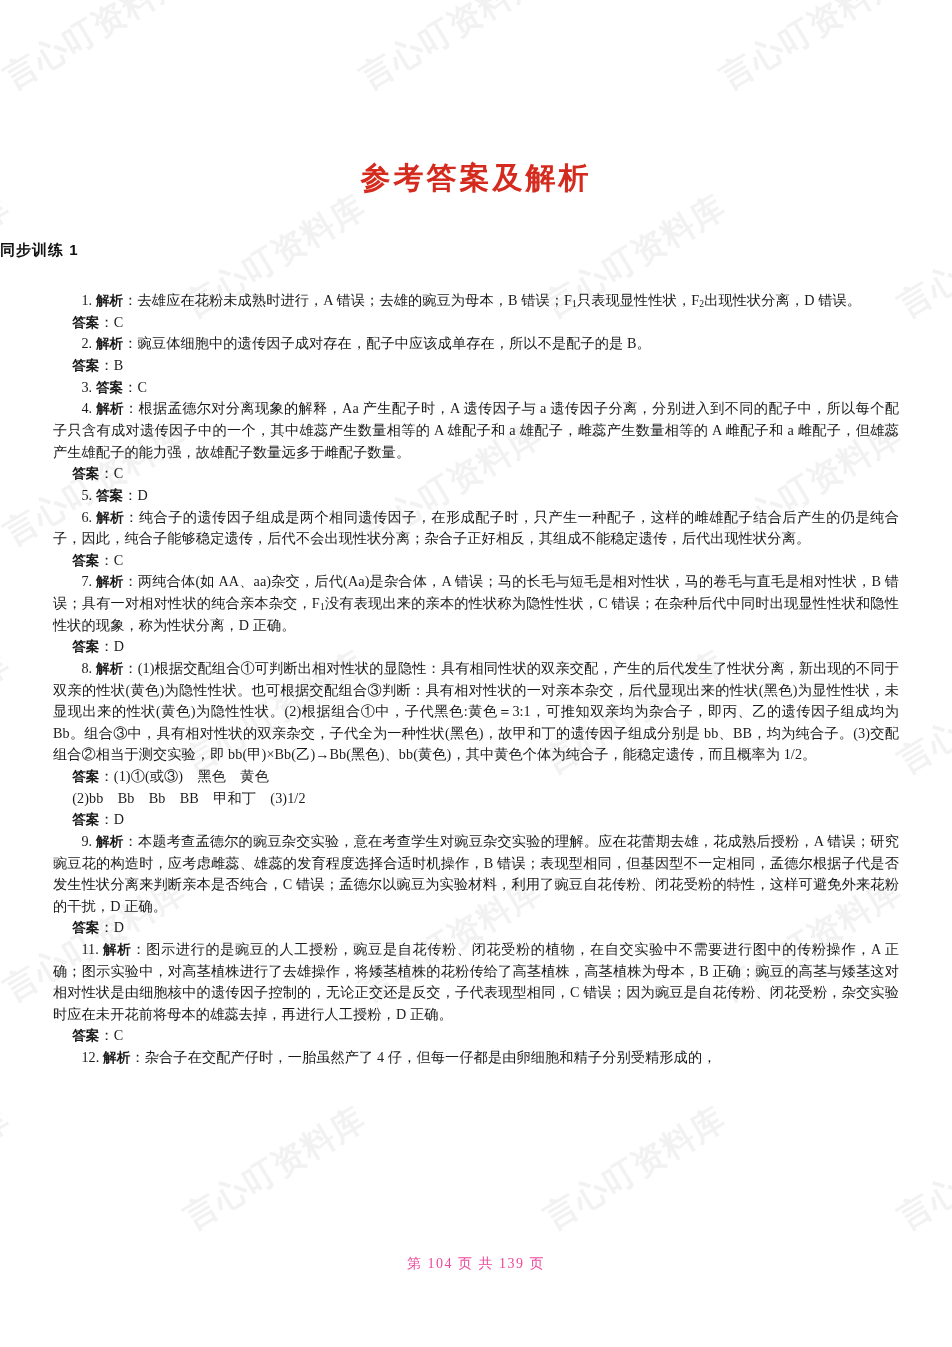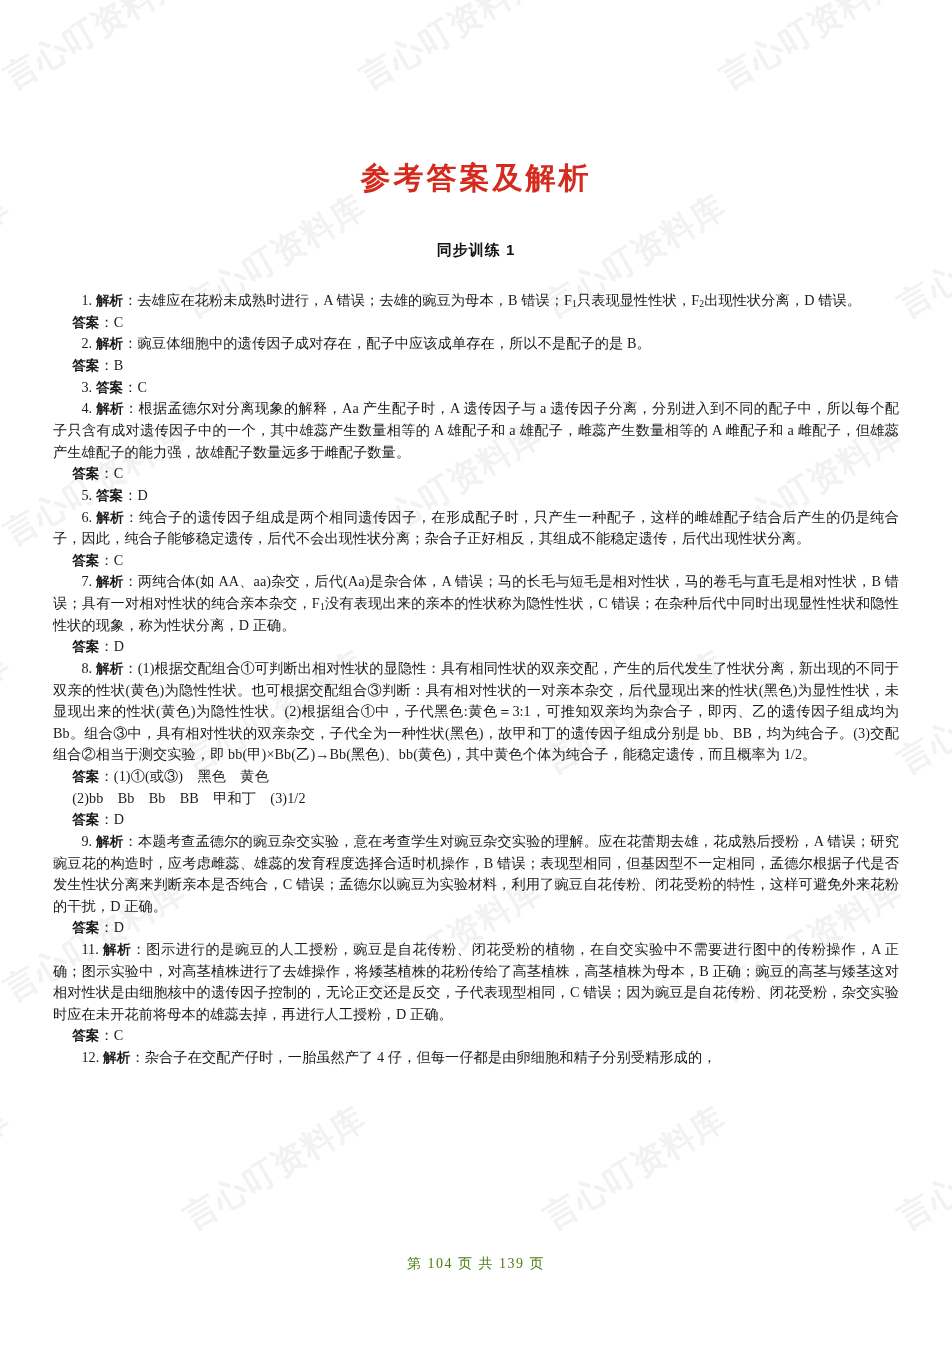--- a/index.html
+++ b/index.html
@@ -51,21 +51,20 @@
     color: #d52b1e;
     font-family: "Liberation Sans", "DejaVu Sans", sans-serif;
     font-size: 30px;
     font-weight: 700;
     letter-spacing: 3px;
   }
 
   .section-title {
     margin: 0;
     padding-top: 42px;
-    text-align: center;
     font-family: "Liberation Sans", "DejaVu Sans", sans-serif;
     font-size: 15px;
     font-weight: 700;
     letter-spacing: 1px;
     color: #111;
   }
 
   .body-block {
     padding: 30px 53px 0 53px;
   }
@@ -102,21 +101,21 @@
 
   .footer {
     position: absolute;
     left: 0;
     right: 0;
     top: 1255px;
     text-align: center;
     font-size: 14px;
     letter-spacing: 1.5px;
     z-index: 1;
-    color: #4d7c0f;
+    color: #ec4899;
   }
 </style>
 </head>
 <body>
 
 <div class="page">
 
   <div class="watermark-layer">
     <div class="wm" style="left:-4px;  top:62px;">言心叮资料库</div>
     <div class="wm" style="left:352px; top:62px;">言心叮资料库</div>

